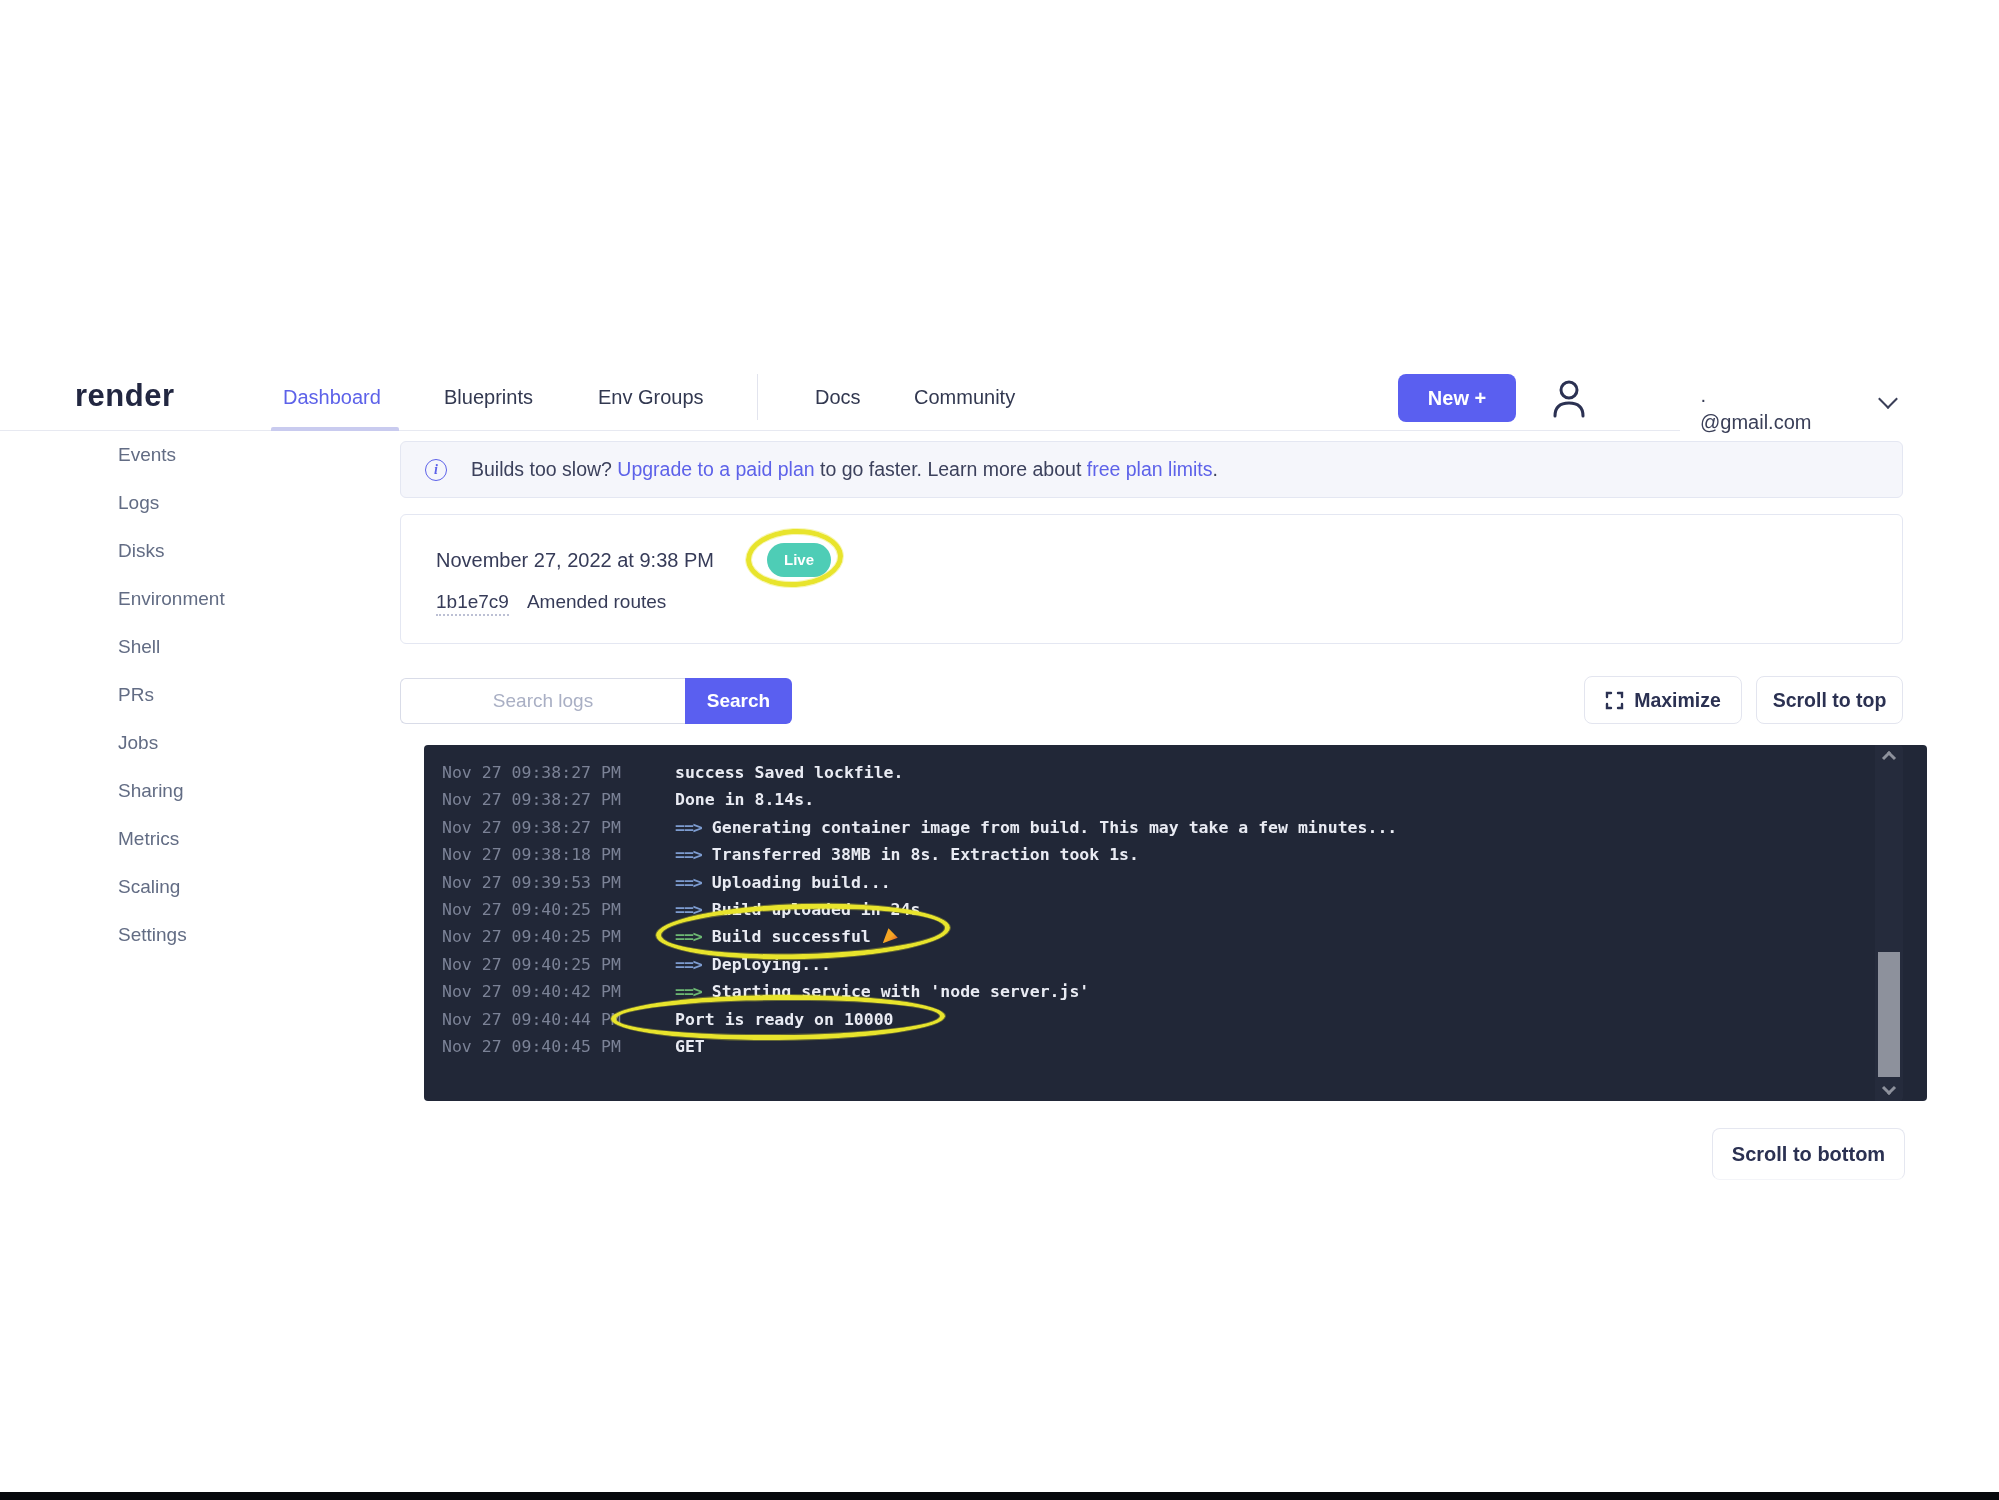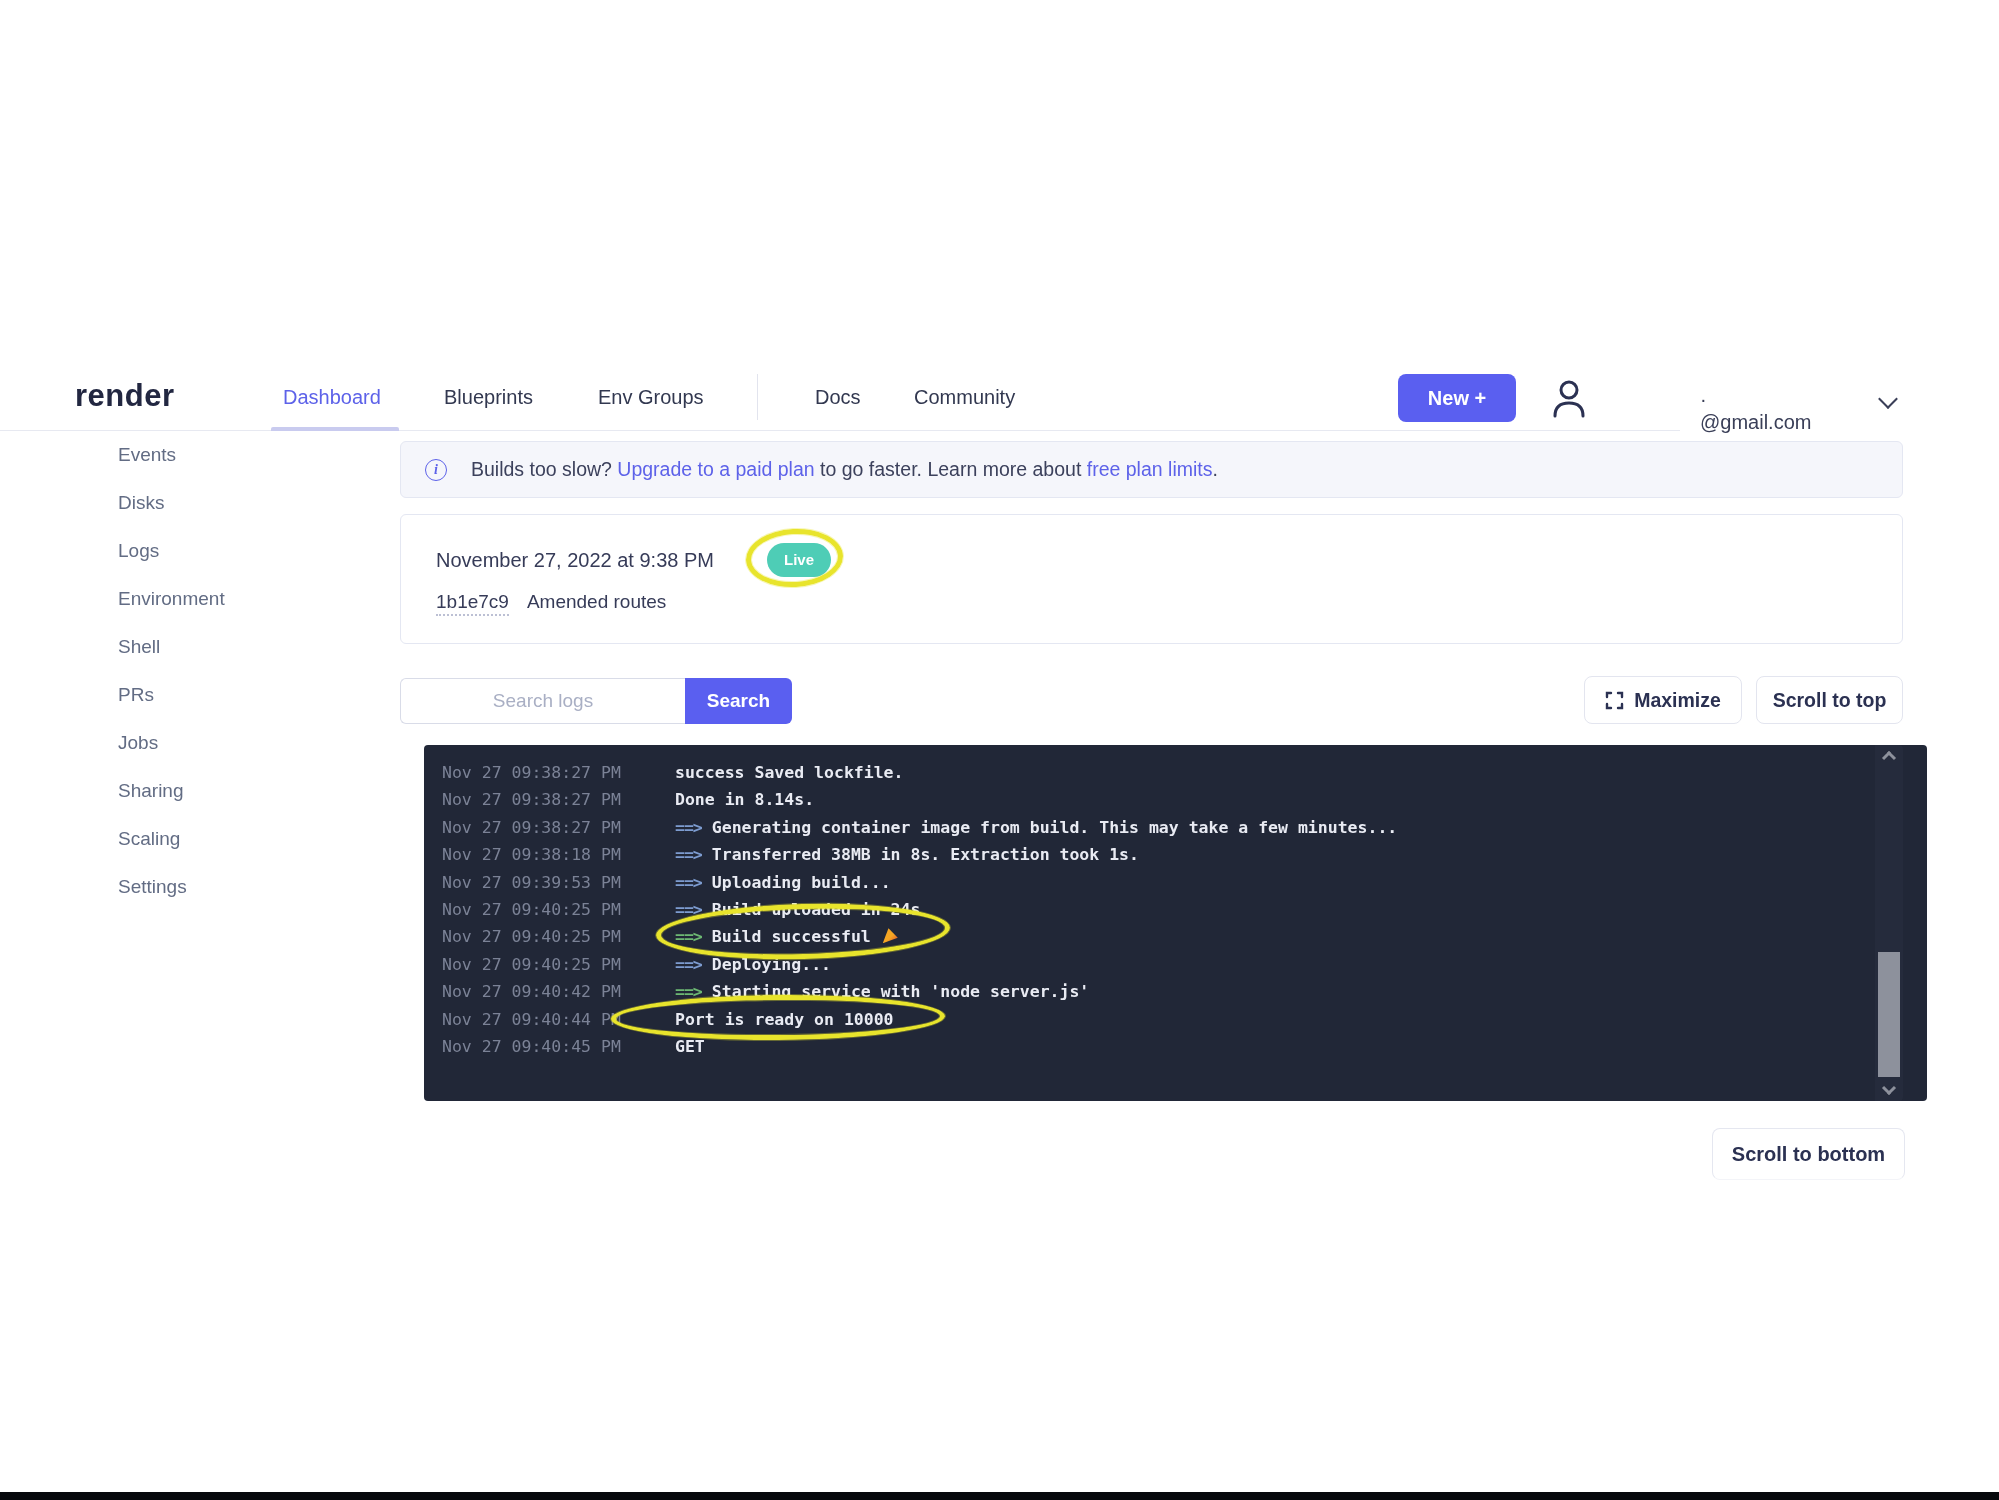--- a/index.html
+++ b/index.html
@@ -94,27 +94,28 @@
         <circle cx="17" cy="14" r="8" fill="none" stroke="#2b3152" stroke-width="3"></circle>
         <path d="M3 40 Q3 27 17 27 Q31 27 31 40" fill="none" stroke="#2b3152" stroke-width="3" stroke-linecap="round"></path>
       </svg>
     </div>
     <div class="account">· @gmail.com</div>
     <div class="chevron-down"></div>
   </header>
 
   <nav class="sidebar">
     <div class="side-item">Events</div>
+    <div class="side-item">Logs</div>
     <div class="side-item">Disks</div>
-    <div class="side-item">Logs</div>
     <div class="side-item">Environment</div>
     <div class="side-item">Shell</div>
     <div class="side-item">PRs</div>
     <div class="side-item">Jobs</div>
     <div class="side-item">Sharing</div>
+    <div class="side-item">Metrics</div>
     <div class="side-item">Scaling</div>
     <div class="side-item">Settings</div>
   </nav>
 
   <div class="banner">
     <div class="info-icon">i</div>
     <div class="banner-text">
       <span>Builds too slow? </span><a class="banner-link">Upgrade to a paid plan</a><span> to go faster. Learn more about </span><a class="banner-link">free plan limits</a><span>.</span>
     </div>
   </div>

